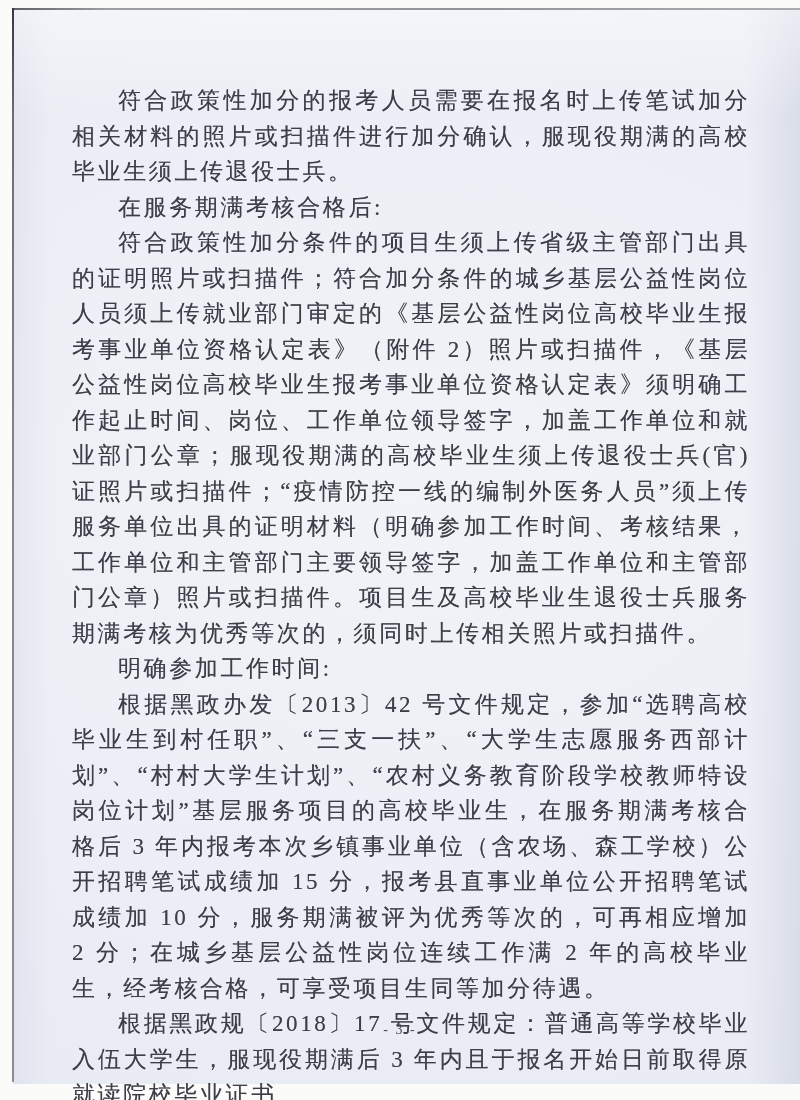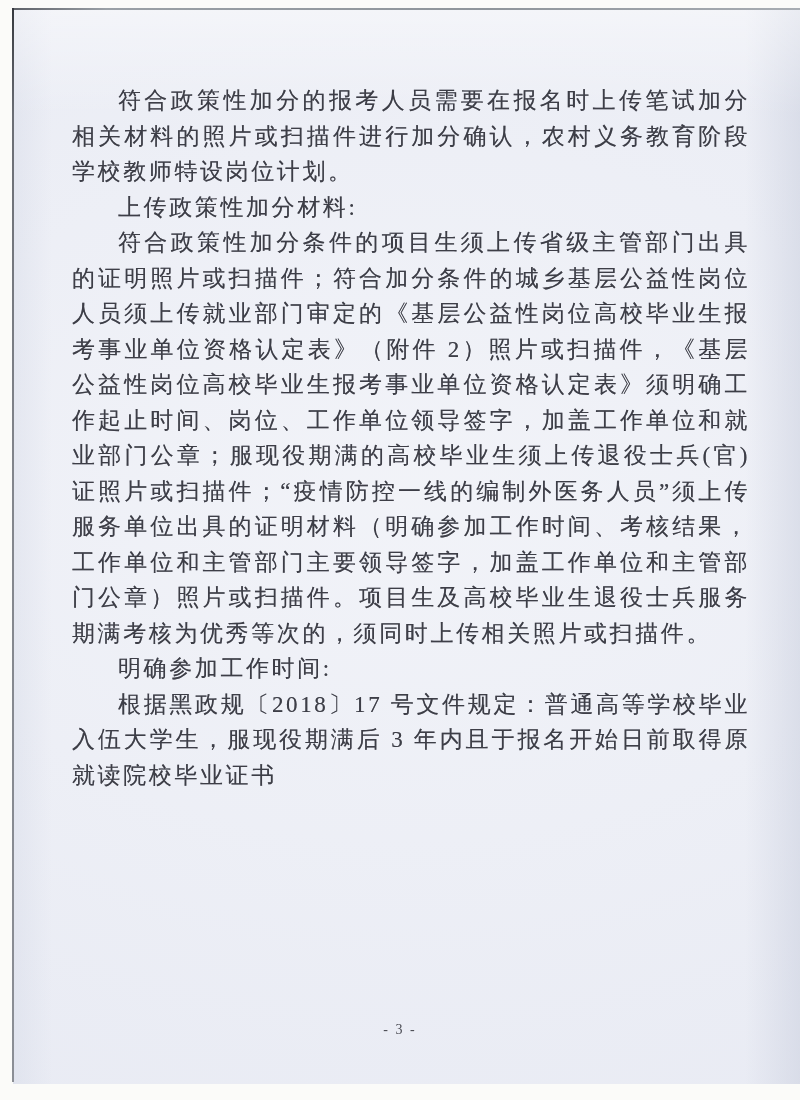--- a/index.html
+++ b/index.html
@@ -65,22 +65,23 @@
 </head>
 <body>
 
 <div class="scan-wrap">
 
   <div class="paper"></div>
   <div class="edge-top"></div>
   <div class="edge-left"></div>
 
   <div class="text-block">
-    <p>符合政策性加分的报考人员需要在报名时上传笔试加分相关材料的照片或扫描件进行加分确认，农村义务教育阶段学校教师特设岗位计划。</p>
-    <p>上传政策性加分材料:</p>
+    <p>符合政策性加分的报考人员需要在报名时上传笔试加分相关材料的照片或扫描件进行加分确认，服现役期满的高校毕业生须上传退役士兵。</p>
+    <p>在服务期满考核合格后:</p>
     <p>符合政策性加分条件的项目生须上传省级主管部门出具的证明照片或扫描件；符合加分条件的城乡基层公益性岗位人员须上传就业部门审定的《基层公益性岗位高校毕业生报考事业单位资格认定表》（附件 2）照片或扫描件，《基层公益性岗位高校毕业生报考事业单位资格认定表》须明确工作起止时间、岗位、工作单位领导签字，加盖工作单位和就业部门公章；服现役期满的高校毕业生须上传退役士兵(官)证照片或扫描件；“疫情防控一线的编制外医务人员”须上传服务单位出具的证明材料（明确参加工作时间、考核结果，工作单位和主管部门主要领导签字，加盖工作单位和主管部门公章）照片或扫描件。项目生及高校毕业生退役士兵服务期满考核为优秀等次的，须同时上传相关照片或扫描件。</p>
     <p>明确参加工作时间:</p>
+    <p>根据黑政办发〔2013〕42 号文件规定，参加“选聘高校毕业生到村任职”、“三支一扶”、“大学生志愿服务西部计划”、“村村大学生计划”、“农村义务教育阶段学校教师特设岗位计划”基层服务项目的高校毕业生，在服务期满考核合格后 3 年内报考本次乡镇事业单位（含农场、森工学校）公开招聘笔试成绩加 15 分，报考县直事业单位公开招聘笔试成绩加 10 分，服务期满被评为优秀等次的，可再相应增加 2 分；在城乡基层公益性岗位连续工作满 2 年的高校毕业生，经考核合格，可享受项目生同等加分待遇。</p>
     <p>根据黑政规〔2018〕17 号文件规定：普通高等学校毕业入伍大学生，服现役期满后 3 年内且于报名开始日前取得原就读院校毕业证书</p>
   </div>
 
   <div class="page-number">- 3 -</div>
 
 </div>
 
 </body></html>

